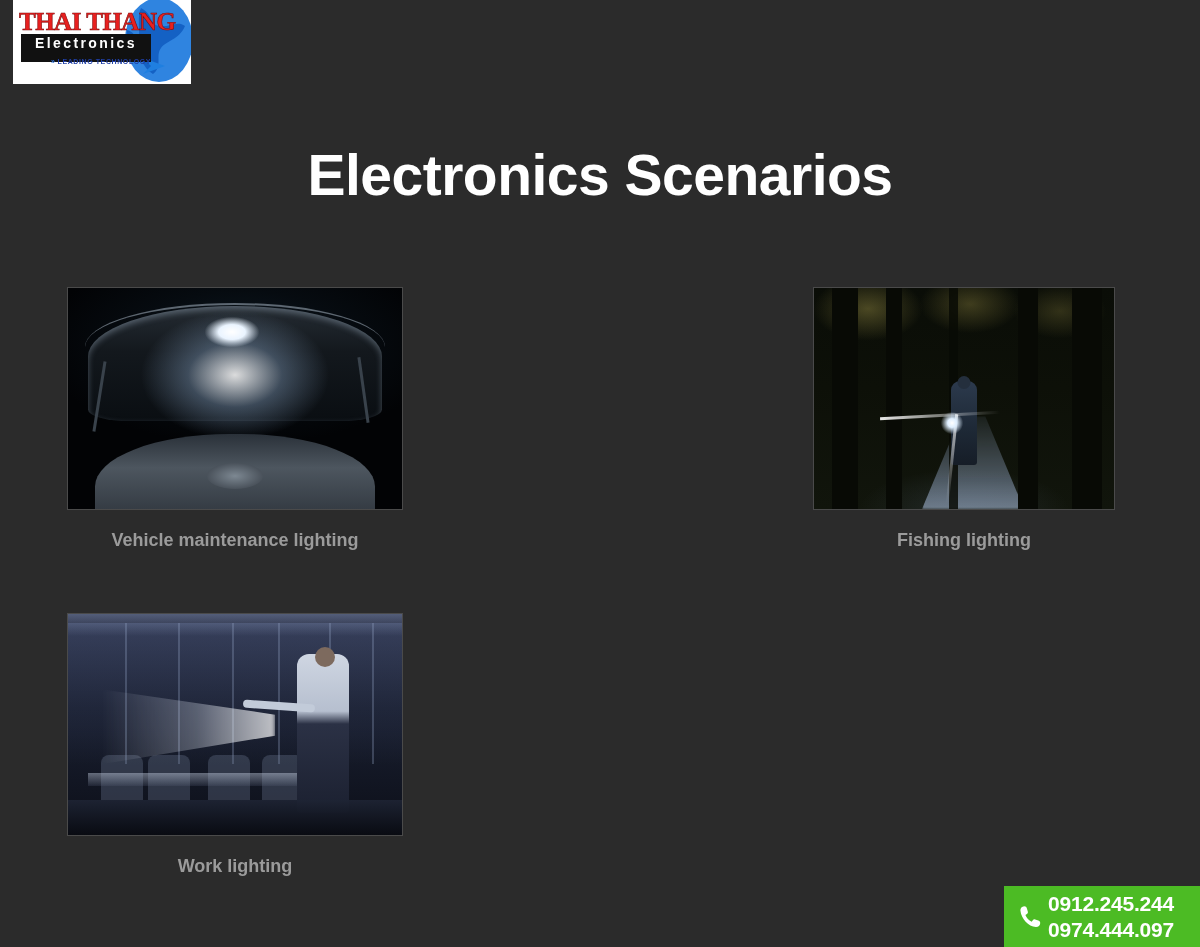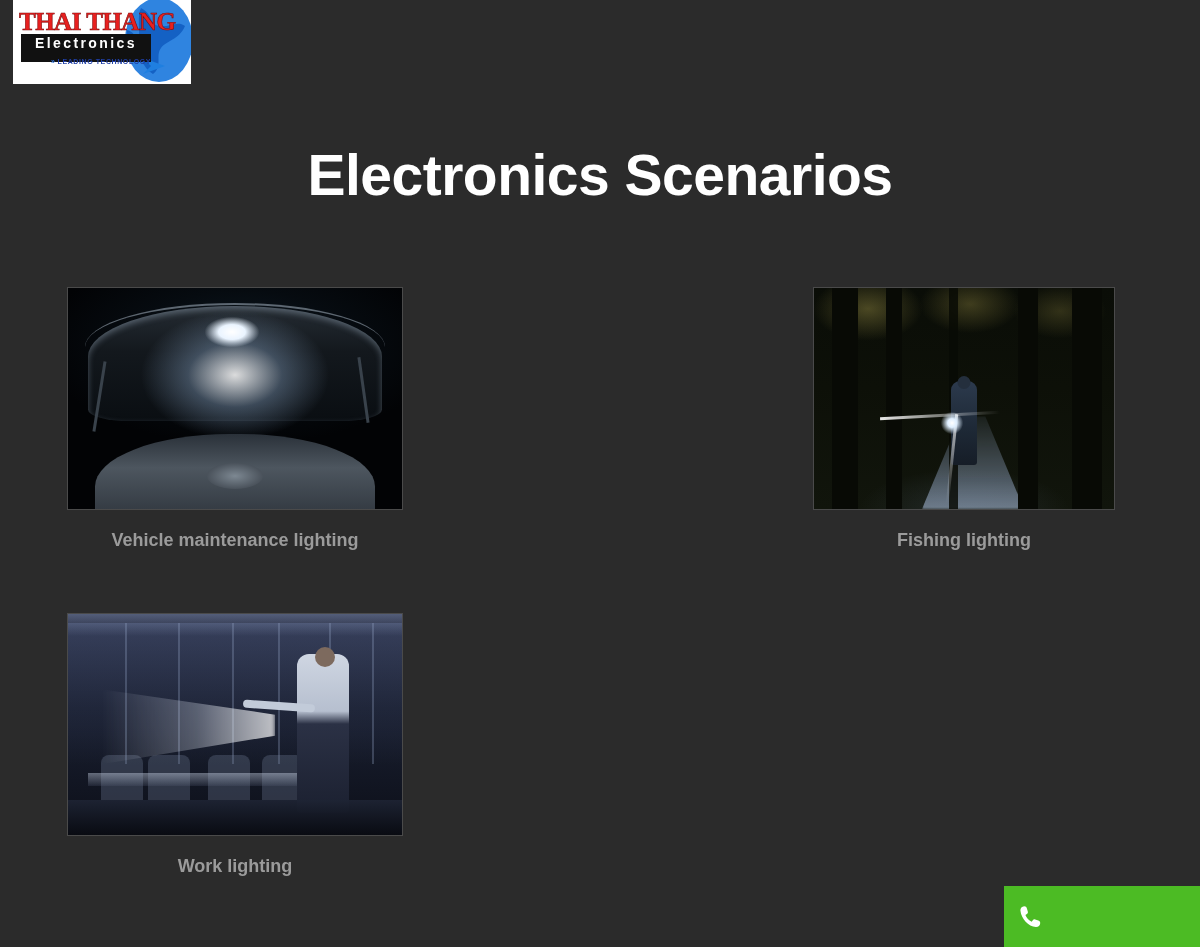--- a/index.html
+++ b/index.html
@@ -534,13 +534,17 @@
 
   </div>
 </div>
 
 <div class="hotline">
   <div class="hotline-icon">
     <svg viewBox="0 0 28 28" width="28" height="28">
       <path d="M7.2 3.2 c1.6 0 2.3 .9 2.7 2.3 l.9 3.1 c.3 1.1 0 1.8 -.9 2.4 l-1.5 1 c1.1 2.9 3.4 5.4 6.3 6.8 l1.1 -1.6 c.6 -.9 1.3 -1.2 2.4 -.8 l3.1 1.1 c1.4 .5 2 1.3 1.9 2.8 c-.1 2.2 -1.9 3.9 -4.3 3.8 C11.3 23.5 4.3 16.2 3.4 7.6 C3.2 5.2 4.9 3.3 7.2 3.2 Z" fill="#ffffff"></path>
     </svg>
   </div>
+  <div class="hotline-numbers">
+    <span>0912.245.244</span>
+    <span>0974.444.097</span>
+  </div>
 </div>
 
 </body></html>

